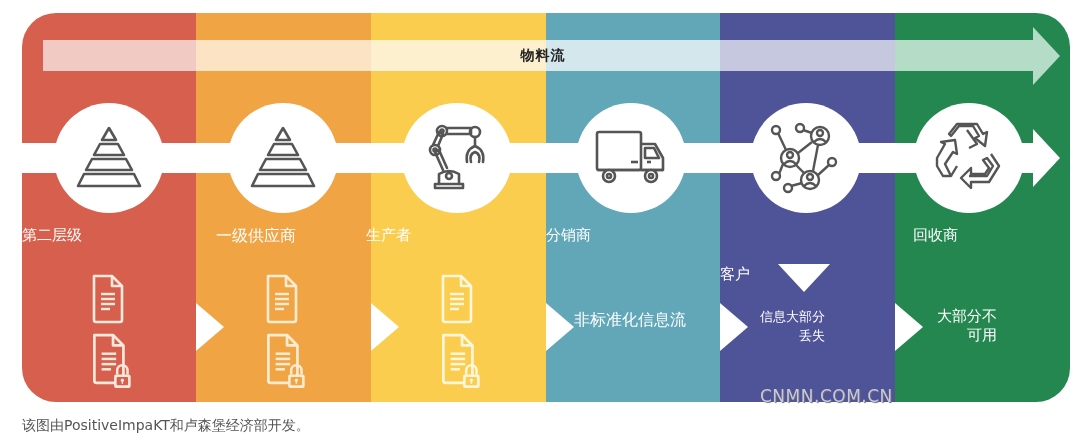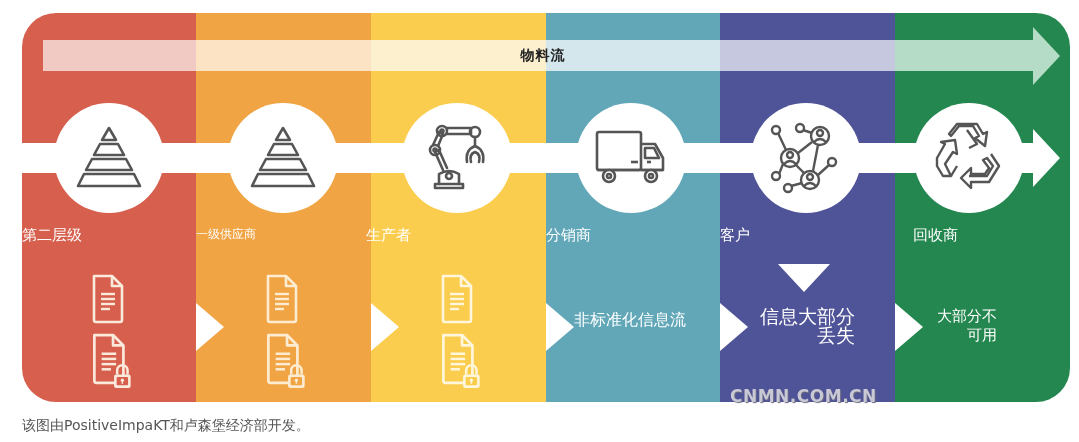--- a/index.html
+++ b/index.html
@@ -8,27 +8,27 @@
   .col{position:relative;height:100%;}
   .flow-bar{position:absolute;left:43px;top:40px;width:990px;height:31px;}
   .flow-bar .seg{position:absolute;top:0;height:31px;}
   .flow-label{position:absolute;left:0;top:0;width:1000px;text-align:center;line-height:31px;font-size:14px;font-weight:bold;color:#222;letter-spacing:1px;}
   .arrowhead-top{position:absolute;left:1033px;top:27px;width:0;height:0;border-top:29px solid transparent;border-bottom:29px solid transparent;border-left:27px solid #b4dcc6;}
   .band{position:absolute;left:22px;top:143px;width:1012px;height:30px;background:#ffffff;}
   .arrowhead-mid{position:absolute;left:1033px;top:129px;width:0;height:0;border-top:29px solid transparent;border-bottom:29px solid transparent;border-left:27px solid #ffffff;}
   .circle{position:absolute;top:103px;width:110px;height:110px;border-radius:50%;background:#fff;display:flex;align-items:center;justify-content:center;}
   .circle svg{width:80px;height:80px;}
   .stage-label{position:absolute;top:226px;color:#fff;font-size:15px;}
-  .stage-label.small{font-size:12px;top:226px;}
+  .stage-label.small{font-size:16px;top:226px;margin-left:20px;}
   .doc{position:absolute;width:36px;height:50px;}
   .tri-right{position:absolute;width:0;height:0;border-top:24px solid transparent;border-bottom:24px solid transparent;border-left:28px solid #ffffff;}
   .tri-down{position:absolute;width:0;height:0;border-left:26px solid transparent;border-right:26px solid transparent;border-top:28px solid #ffffff;}
   .info-text{position:absolute;color:#fff;font-size:16px;line-height:19px;text-align:right;}
   .caption{position:absolute;left:22px;top:417px;font-size:14px;color:#555;}
-  .watermark{position:absolute;left:730px;top:386px;font-size:17px;font-weight:bold;color:#c9c9d6;letter-spacing:0.5px;text-shadow:1px 1px 1px #6a6a80;}
+  .watermark{position:absolute;left:760px;top:386px;font-size:17px;font-weight:normal;color:#c9c9d6;letter-spacing:0.5px;text-shadow:1px 1px 1px #6a6a80;}
 </style>
 </head>
 <body>
 
 <svg width="0" height="0" style="position:absolute">
   <defs>
     <g id="docshape">
       <path d="M4 2 H22 L32 12 V46 Q32 48 30 48 H6 Q4 48 4 46 Z" fill="none" stroke="currentColor" stroke-width="2.6" stroke-linejoin="round"></path>
       <path d="M22 2 V12 H32" fill="none" stroke="currentColor" stroke-width="2.6" stroke-linejoin="round"></path>
       <line x1="11" y1="20" x2="25" y2="20" stroke="currentColor" stroke-width="2.4"></line>
@@ -150,21 +150,21 @@
     <path d="M8 40 L16 26 L12 24 L26 22 L28 36 L24 34 L16 46 L22 58 H14 L8 48 Z"></path>
     <path d="M22 58 L28 48"></path>
     <path d="M40 58 H58 L64 48 L58 40 L54 42 L60 50 L56 56 H42 V50 L32 60 L42 70 V64 H60 L70 48 L62 36"></path>
   </svg>
 </div>
 
 <div class="stage-label" style="left:22px;width:174px;">第二层级</div>
 <div class="stage-label small" style="left:196px;width:175px;">一级供应商</div>
 <div class="stage-label" style="left:366px;width:158px;">生产者</div>
 <div class="stage-label" style="left:546px;width:174px;">分销商</div>
-<div class="stage-label" style="left:720px;width:175px;">客户</div>
+<div class="stage-label" style="left:720px;width:175px;margin-top:39px;">客户</div>
 <div class="stage-label" style="left:913px;width:175px;">回收商</div>
 
 <svg class="doc" style="left:90px;top:274px;color:#fbe9dc;" viewBox="0 0 36 50">
     <use href="#docshape"></use>
   </svg>
 <svg class="doc" style="left:90px;top:333px;color:#fbe9dc;--bg:#d6604d;width:44px;height:56px;" viewBox="0 0 42 54">
     <use href="#docshape"></use>
     <use href="#lockshape"></use>
   </svg>
 
@@ -186,21 +186,21 @@
 
 <div class="tri-right" style="left:196px;top:303px;"></div>
 <div class="tri-right" style="left:371px;top:303px;"></div>
 <div class="tri-right" style="left:546px;top:303px;"></div>
 <div class="tri-right" style="left:720px;top:303px;"></div>
 <div class="tri-right" style="left:895px;top:303px;"></div>
 
 <div class="tri-down" style="left:778px;top:264px;"></div>
 
 <div class="info-text" style="left:574px;top:310px;font-size:16px;">非标准化信息流</div>
-<div class="info-text" style="left:760px;top:307px;font-size:19px;">
+<div class="info-text" style="left:760px;top:307px;font-size:13px;">
   <div>信息大部分</div>
   <div>丢失</div>
 </div>
 <div class="info-text" style="left:923px;top:307px;font-size:15px;">
   <div style="padding-left:14px;">大部分不</div>
   <div>可用</div>
 </div>
 
 <div class="watermark">CNMN.COM.CN</div>
 <div class="caption">该图由PositiveImpaKT和卢森堡经济部开发。</div>

